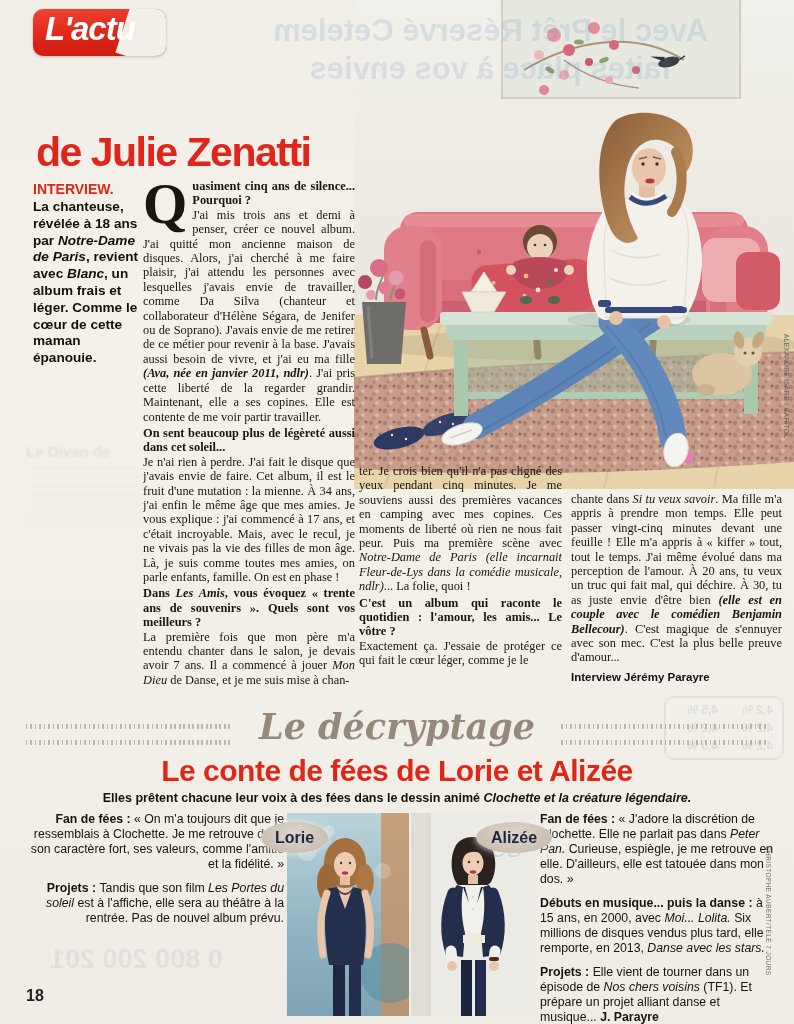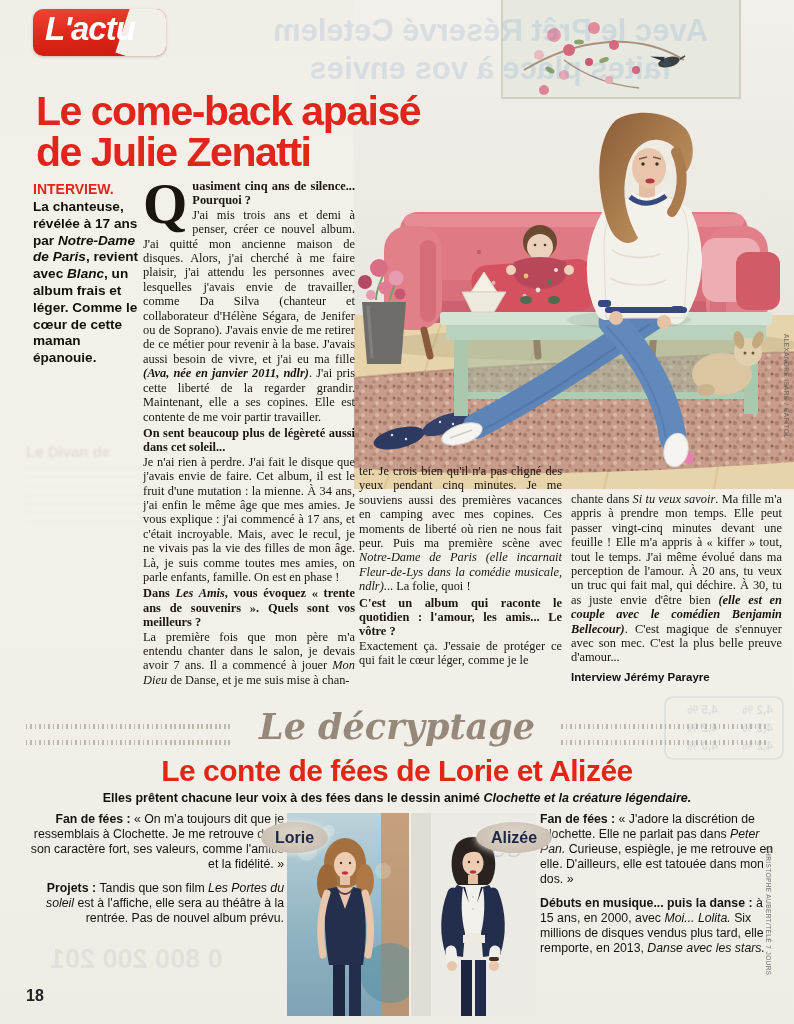--- a/index.html
+++ b/index.html
@@ -276,26 +276,26 @@
         <span>4,0 %</span>
     </div>
   </div>
   <div class="ghost-bottom">0 800 200 201</div>
 
   <div class="actu">
     <span class="actu-label">L'actu</span>
   </div>
 
   <h1 class="headline">
-    <span>Le come-back apaisé</span><br>
+    <br>
     <span>de Julie Zenatti</span>
   </h1>
 
   <div class="kicker">INTERVIEW.</div>
-  <div class="standfirst"><span>La chanteuse, révélée à 17 ans par </span><span style="font-style: italic;">Notre-Dame de Paris</span><span>, revient avec </span><span style="font-style: italic;">Blanc</span><span>, un album frais et léger. Comme le cœur de cette maman épanouie.</span></div>
+  <div class="standfirst"><span>La chanteuse, révélée à 18 ans par </span><span style="font-style: italic;">Notre-Dame de Paris</span><span>, revient avec </span><span style="font-style: italic;">Blanc</span><span>, un album frais et léger. Comme le cœur de cette maman épanouie.</span></div>
 
   <div id="col1" class="bodycol">
     <p class="q" style="margin-top:0"><span class="dropcap">Q</span><span><span style="font-weight: bold;">uasiment cinq ans de silence... Pourquoi ?</span></span></p>
     <p><span>J'ai mis trois ans et demi à penser, créer ce nouvel album. J'ai quitté mon ancienne maison de disques. Alors, j'ai cherché à me faire plaisir, j'ai attendu les personnes avec lesquelles j'avais envie de travailler, comme Da Silva (chanteur et collaborateur d'Hélène Ségara, de Jenifer ou de Soprano). J'avais envie de me retirer de ce métier pour revenir à la base. J'avais aussi besoin de vivre, et j'ai eu ma fille </span><span style="font-style: italic; font-weight: bold;">(Ava, née en janvier 2011, ndlr)</span><span>. J'ai pris cette liberté de la regarder grandir. Maintenant, elle a ses copines. Elle est contente de me voir partir travailler.</span></p>
     <p class="q"><span style="font-weight: bold;">On sent beaucoup plus de légèreté aussi dans cet soleil...</span></p>
     <p><span>Je n'ai rien à perdre. J'ai fait le disque que j'avais envie de faire. Cet album, il est le fruit d'une mutation : la mienne. À 34 ans, j'ai enfin le même âge que mes amies. Je vous explique : j'ai commencé à 17 ans, et c'était incroyable. Mais, avec le recul, je ne vivais pas la vie des filles de mon âge. Là, je suis comme toutes mes amies, on parle enfants, famille. On est en phase !</span></p>
     <p class="q"><span style="font-weight: bold;">Dans </span><span style="font-style: italic; font-weight: bold;">Les Amis</span><span style="font-weight: bold;">, vous évoquez « trente ans de souvenirs ». Quels sont vos meilleurs ?</span></p>
     <p><span>La première fois que mon père m'a entendu chanter dans le salon, je devais avoir 7 ans. Il a commencé à jouer </span><span style="font-style: italic;">Mon Dieu</span><span> de Danse, et je me suis mise à chan-</span></p>
   </div>
   <div id="col2" class="bodycol">
@@ -390,20 +390,21 @@
       </g>
     </svg>
   </div>
 
   <div id="lorie-badge" class="badge">Lorie</div>
   <div id="alizee-badge" class="badge">Alizée</div>
 
   <div id="alizee-col" class="fairy-col">
     <p><span style="font-weight: bold;">Fan de fées : </span><span>« J'adore la discrétion de Clochette. Elle ne parlait pas dans </span><span style="font-style: italic;">Peter Pan.</span><span> Curieuse, espiègle, je me retrouve en elle. D'ailleurs, elle est tatouée dans mon dos. »</span></p>
     <p><span style="font-weight: bold;">Débuts en musique... puis la danse : </span><span>à 15 ans, en 2000, avec </span><span style="font-style: italic;">Moi... Lolita.</span><span> Six millions de disques vendus plus tard, elle remporte, en 2013, </span><span style="font-style: italic;">Danse avec les stars.</span></p>
+    <p><span style="font-weight: bold;">Projets : </span><span>Elle vient de tourner dans un épisode de </span><span style="font-style: italic;">Nos chers voisins</span><span> (TF1). Et prépare un projet alliant danse et musique... </span><span style="font-weight: bold;">J. Parayre</span></p>
 
   </div>
 
   <div id="credit2" class="vcredit">CHRISTOPHE AUBERT/TÉLÉ 7 JOURS</div>
 
   <div class="pagenum">18</div>
 
 </div>
 
 </body></html>

